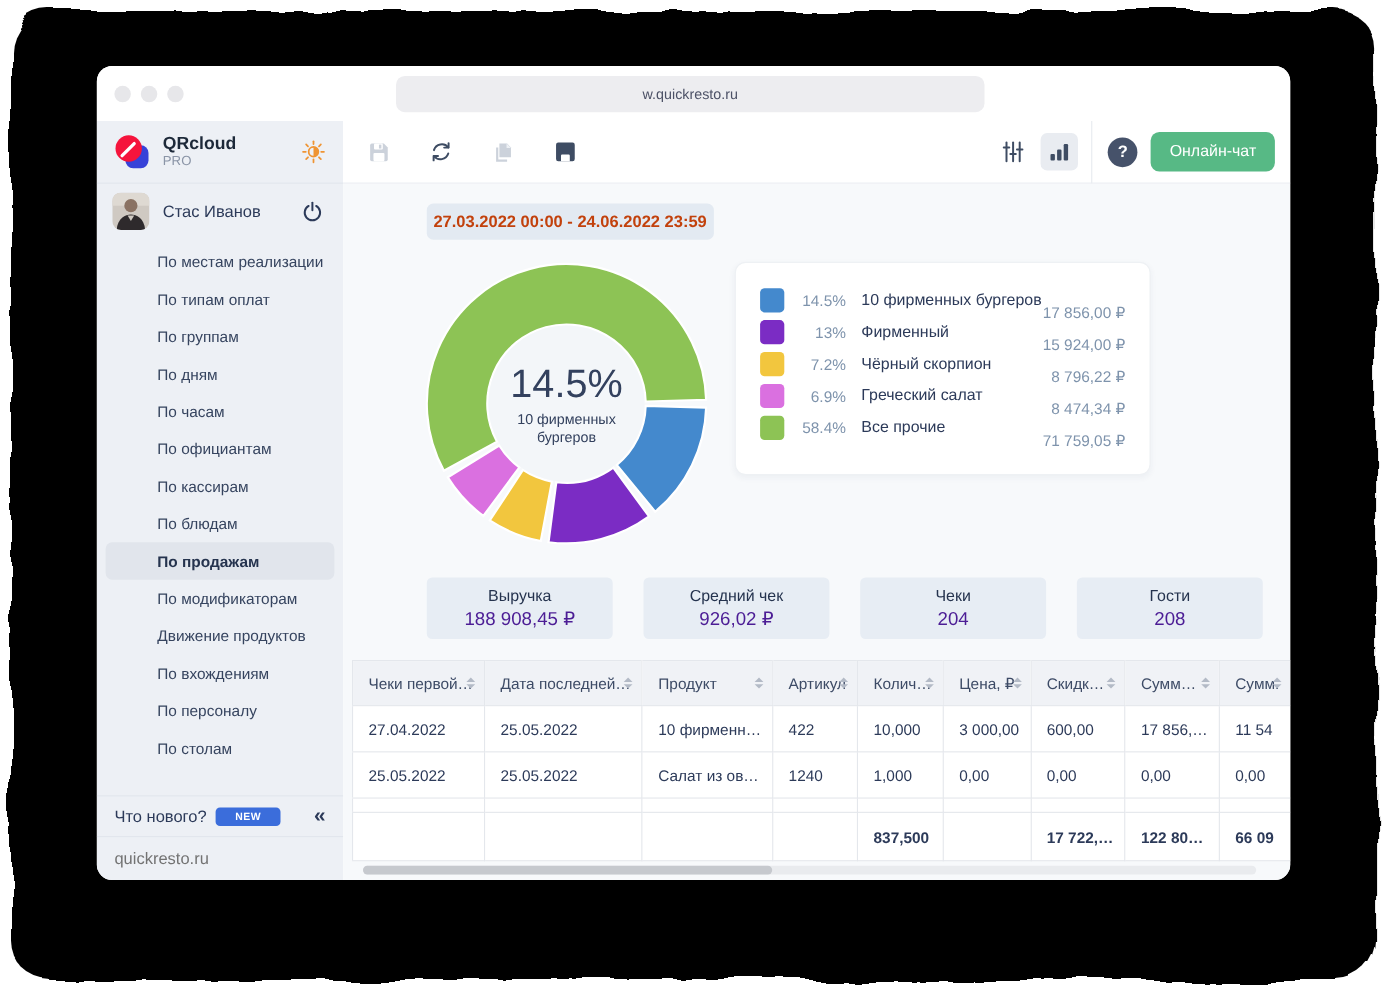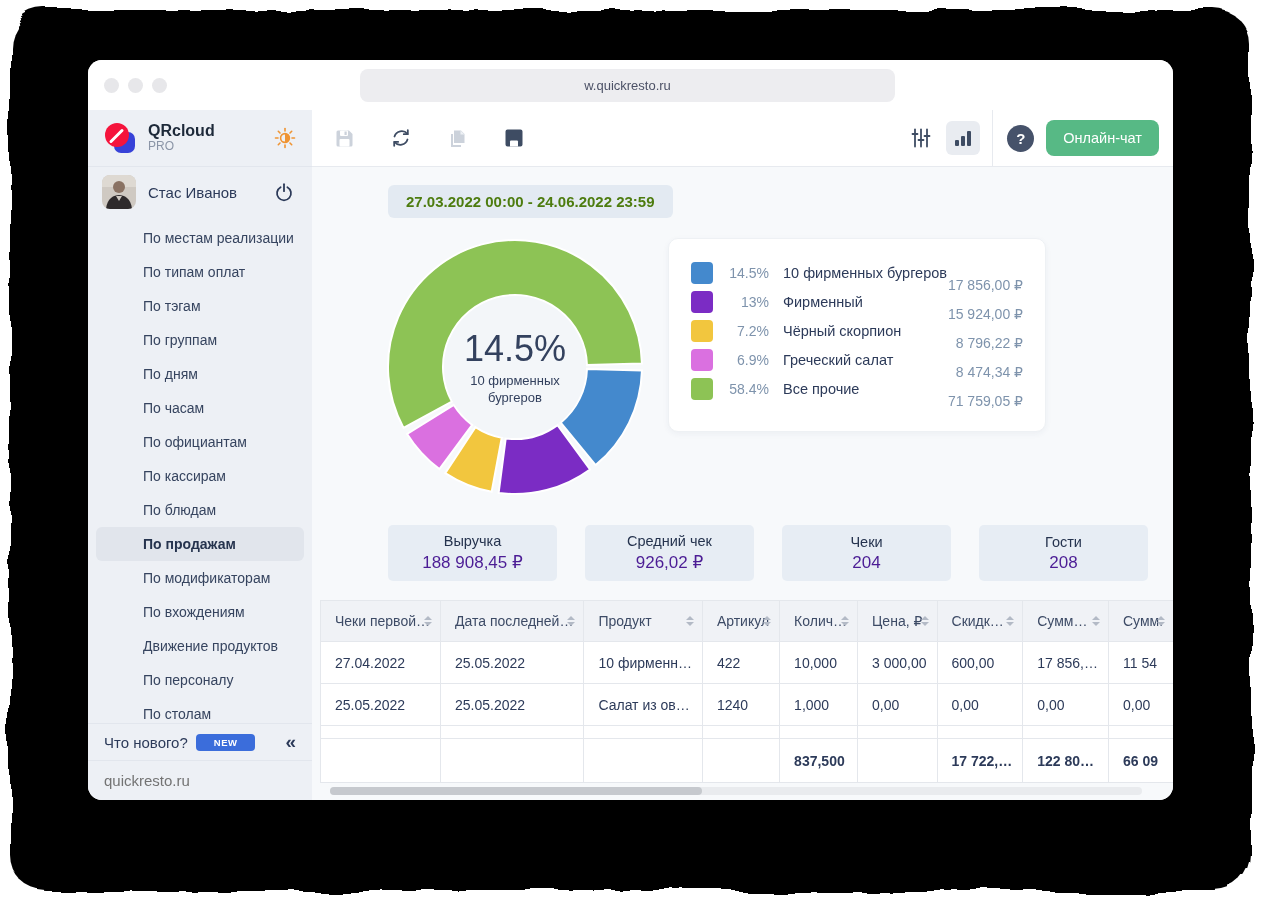--- a/index.html
+++ b/index.html
@@ -61,21 +61,21 @@
   .help-circle { width:27px; height:27px; border-radius:50%; background:#46526a; color:#fff;
                  font-size:15px; font-weight:700; display:flex; align-items:center; justify-content:center;
                  cursor:pointer; }
   .chat-btn { margin:0 14px 0 12px; background:#57b985; color:#fff; border:none; border-radius:8px;
               font-size:14.5px; padding:10px 17px; cursor:pointer;
               font-family:"Liberation Sans","DejaVu Sans",sans-serif; }
 
   .content { flex:1; position:relative; background:#f7f9fb; overflow:hidden; }
 
   .date-pill { position:absolute; left:76px; top:18px; background:#e3eaf2; border-radius:6px;
-               padding:8px 18px; font-size:15px; font-weight:700; color:#4d7c0f; cursor:pointer; }
+               padding:8px 6px; font-size:15px; font-weight:700; color:#c2410c; cursor:pointer; }
 
   .donut-wrap { position:absolute; left:74px; top:71px; width:258px; height:258px; }
   .donut-center { position:absolute; inset:0; display:flex; flex-direction:column; align-items:center;
                   justify-content:center; text-align:center; pointer-events:none; }
   .donut-pct { font-size:36px; color:#33415e; }
   .donut-label { font-size:13px; color:#33415e; width:124px; line-height:1.3; margin-top:3px; }
 
   .legend-card { position:absolute; left:356px; top:71px; width:378px; height:194px; background:#fff;
                  border:1px solid #eef1f4; border-radius:10px; box-shadow:0 2px 6px rgba(40,60,90,.05);
                  padding:19px 22px 15px 22px; }
@@ -187,31 +187,30 @@
           <svg width="20" height="20" viewBox="0 0 20 20" fill="none" stroke="#2c3a59" stroke-width="1.8" stroke-linecap="round">
             <path d="M6.6 5.2 a7 7 0 1 0 6.8 0"></path>
             <line x1="10" y1="2.2" x2="10" y2="9.2"></line>
           </svg>
         </span>
       </div>
 
       <div class="menu">
           <div class="menu-item">По местам реализации</div>
           <div class="menu-item">По типам оплат</div>
-          <div class="menu-item">По тэгам</div>
           <div class="menu-item">По группам</div>
           <div class="menu-item">По дням</div>
           <div class="menu-item">По часам</div>
           <div class="menu-item">По официантам</div>
           <div class="menu-item">По кассирам</div>
           <div class="menu-item">По блюдам</div>
           <div class="menu-item active">По продажам</div>
           <div class="menu-item">По модификаторам</div>
+          <div class="menu-item">Движение продуктов</div>
           <div class="menu-item">По вхождениям</div>
-          <div class="menu-item">Движение продуктов</div>
           <div class="menu-item">По персоналу</div>
           <div class="menu-item">По столам</div>
         </div>
 
       <div class="whats-new">
         <span class="wn-label">Что нового?</span>
         <span class="badge-new">NEW</span>
         <span class="spacer"></span>
         <span class="collapse">«</span>
       </div>

